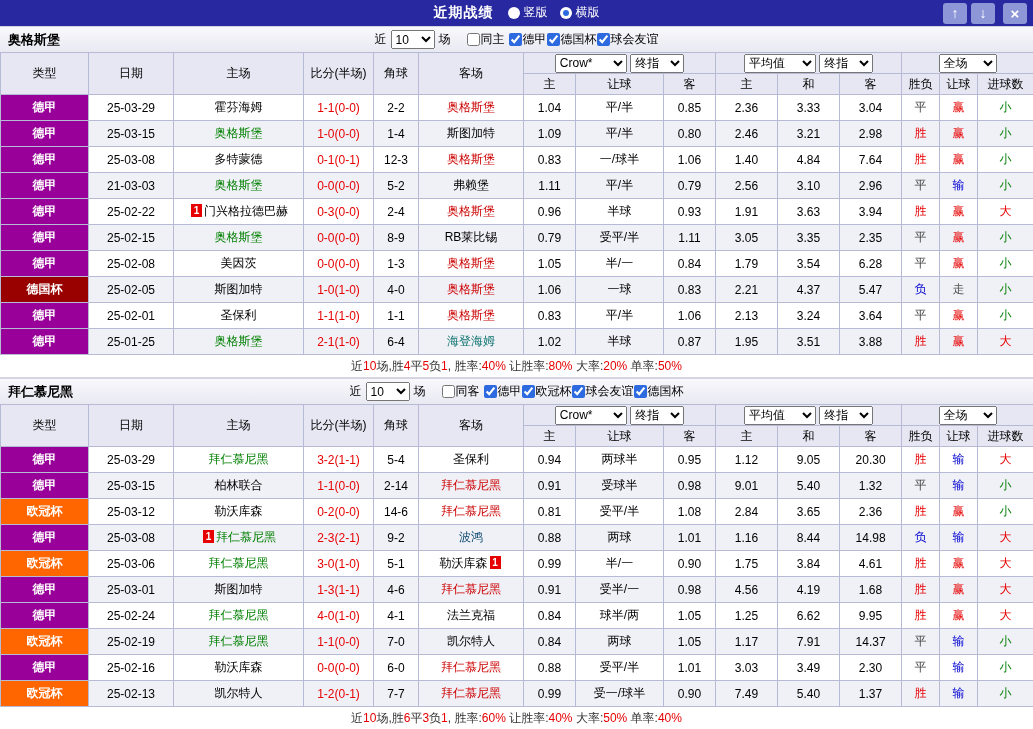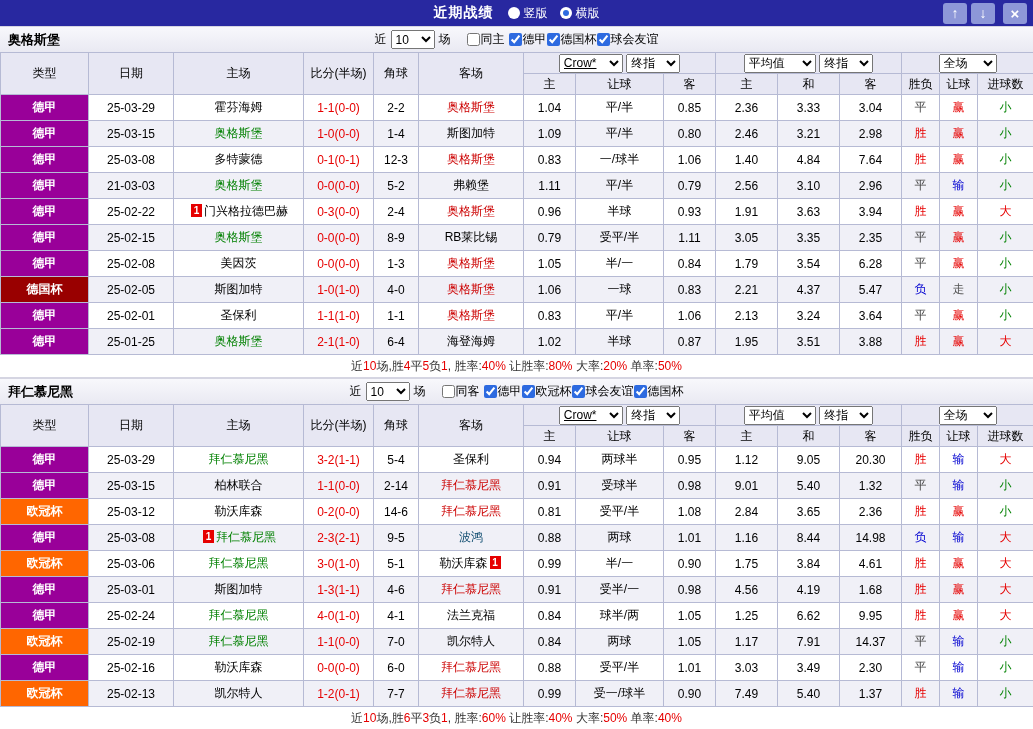--- a/index.html
+++ b/index.html
@@ -1,42 +1,42 @@
 <!DOCTYPE html>
 <html><head>
 <meta charset="utf-8">
 <style>
   * { margin:0; padding:0; box-sizing:border-box; }
   html,body { width:1033px; height:729px; overflow:hidden; background:#fff;
     font-family:"Liberation Sans","DejaVu Sans",sans-serif; font-size:12px; color:#000; }
 
   
   .topbar { height:26px; background:#2828a0; position:relative; display:flex; align-items:center; color:#fff; }
-  .topbar-center { position:absolute; left:0; right:0; display:flex; justify-content:center; align-items:center; gap:14px; }
+  .topbar-center { position:absolute; left:0; right:0; display:flex; justify-content:center; align-items:flex-start; gap:14px; }
   .topbar-title { font-weight:bold; font-size:14px; letter-spacing:1px; }
   .radio-group { display:flex; align-items:center; gap:12px; }
   .radio-option { display:flex; align-items:center; gap:4px; cursor:pointer; }
   .radio { display:inline-block; width:12px; height:12px; border-radius:50%; background:#fff; position:relative; }
   .radio.checked::after { content:""; position:absolute; left:3px; top:3px; width:6px; height:6px; border-radius:50%; background:#2d6ae0; }
   .topbar-buttons { margin-left:auto; display:flex; gap:4px; padding-right:6px; position:relative; z-index:2; }
   .tb-btn { width:24px; height:21px; background:#8d97d8; color:#fff; display:flex; align-items:center; justify-content:center;
             border-radius:3px; cursor:pointer; font-size:14px; font-weight:bold; }
   .tb-btn.close { margin-left:4px; font-size:15px; }
 
   
   .filter-bar { height:26px; background:linear-gradient(#f8f8fc,#e9e9f2); border-top:1px solid #d5d5e2;
                 position:relative; display:flex; align-items:center; }
   .team-name { position:absolute; left:8px; font-weight:bold; font-size:13px; }
   .filter-controls { margin:0 auto; display:flex; align-items:center; gap:4px; }
   .filter-controls label { display:flex; align-items:center; gap:1px; cursor:pointer; }
   .filter-controls .gap { width:8px; }
   input[type=checkbox] { width:13px; height:13px; accent-color:#2d6ae0; cursor:pointer; }
   select { font-size:12px; height:19px; font-family:"Liberation Sans",sans-serif; cursor:pointer; }
   .sel-count { width:44px; }
-  .sel-src { width:64px;text-decoration:underline; }
+  .sel-src { width:72px; }
   .sel-final { width:54px; }
   .sel-avg { width:72px; }
   .sel-scope { width:58px; }
 
   
   table { width:1033px; border-collapse:collapse; table-layout:fixed; }
   th,td { border:1px solid #b6bad4; text-align:center; padding:0; overflow:hidden; white-space:nowrap; }
   thead th { background:#e7e7f3; font-weight:normal; height:21px; }
   tbody td { height:26px; }
   tbody tr:nth-child(even) { background:#f0f0f7; }
@@ -310,21 +310,21 @@
           <td style="color:#444444">平</td>
           <td style="color:#e60000">赢</td>
           <td style="color:#008000">小</td>
         </tr>
         <tr>
           <td class="league" style="background:#990099">德甲</td>
           <td>25-01-25</td>
           <td><span style="color:#008000">奥格斯堡</span></td>
           <td class="score">2-1(1-0)</td>
           <td>6-4</td>
-          <td><span style="color:#000000">海登海姆</span></td>
+          <td><span style="color:#0f766e">海登海姆</span></td>
           <td>1.02</td>
           <td>半球</td>
           <td>0.87</td>
           <td>1.95</td>
           <td>3.51</td>
           <td>3.88</td>
           <td style="color:#e60000">胜</td>
           <td style="color:#e60000">赢</td>
           <td style="color:#e60000">大</td>
         </tr>
@@ -467,21 +467,21 @@
           <td>2.36</td>
           <td style="color:#e60000">胜</td>
           <td style="color:#e60000">赢</td>
           <td style="color:#008000">小</td>
         </tr>
         <tr>
           <td class="league" style="background:#990099">德甲</td>
           <td>25-03-08</td>
           <td><span style="color:#008000"><span class="red-mark">1</span>拜仁慕尼黑</span></td>
           <td class="score">2-3(2-1)</td>
-          <td>9-5</td>
+          <td>9-2</td>
           <td><span style="color:#0c4a6e">波鸿</span></td>
           <td>0.88</td>
           <td>两球</td>
           <td>1.01</td>
           <td>1.16</td>
           <td>8.44</td>
           <td>14.98</td>
           <td style="color:#0000d0">负</td>
           <td style="color:#0000d0">输</td>
           <td style="color:#e60000">大</td>

